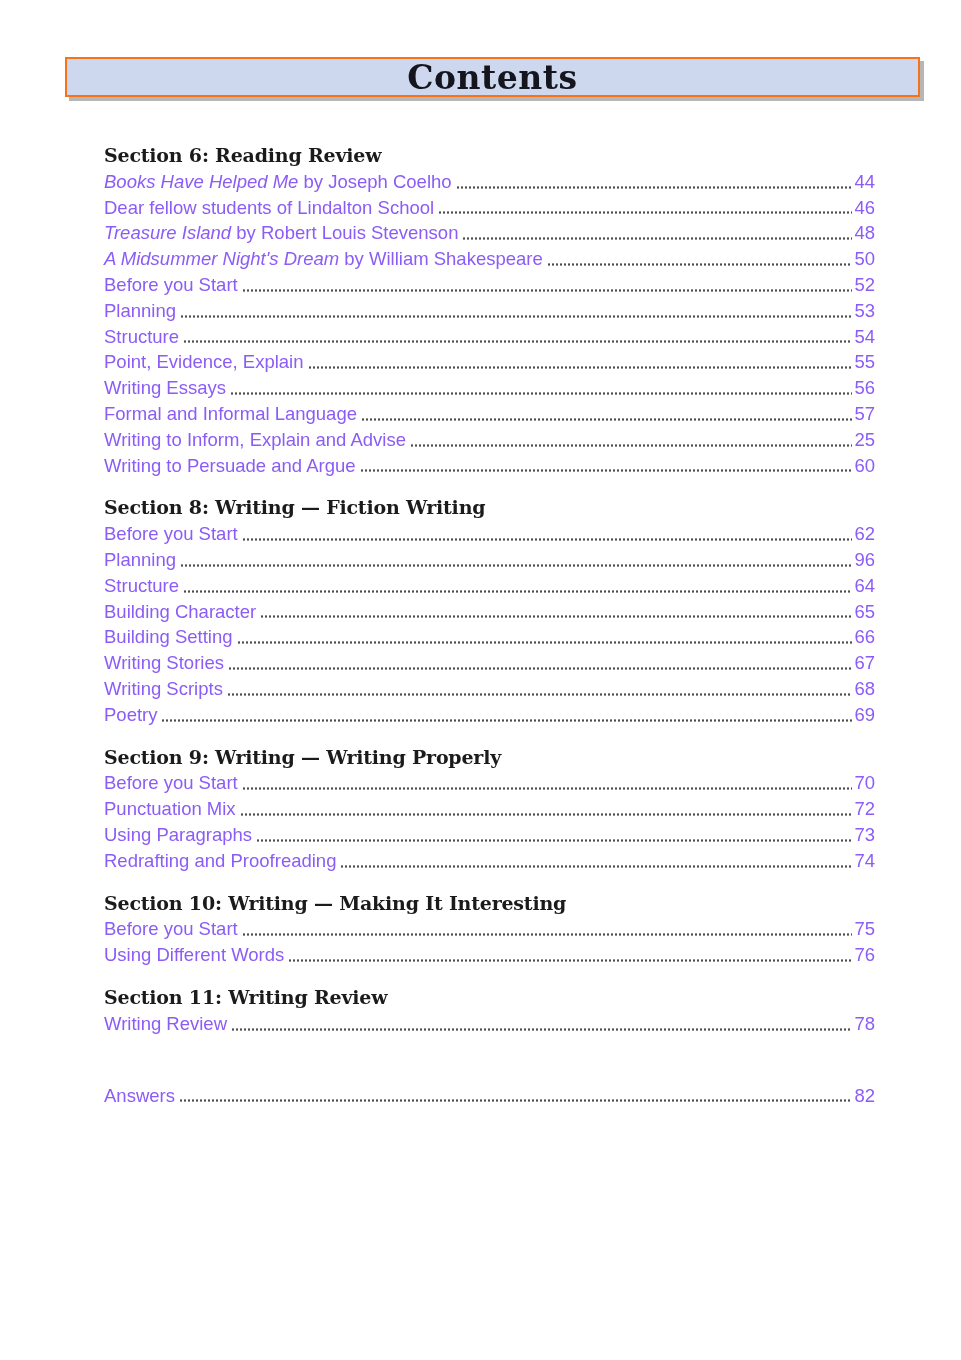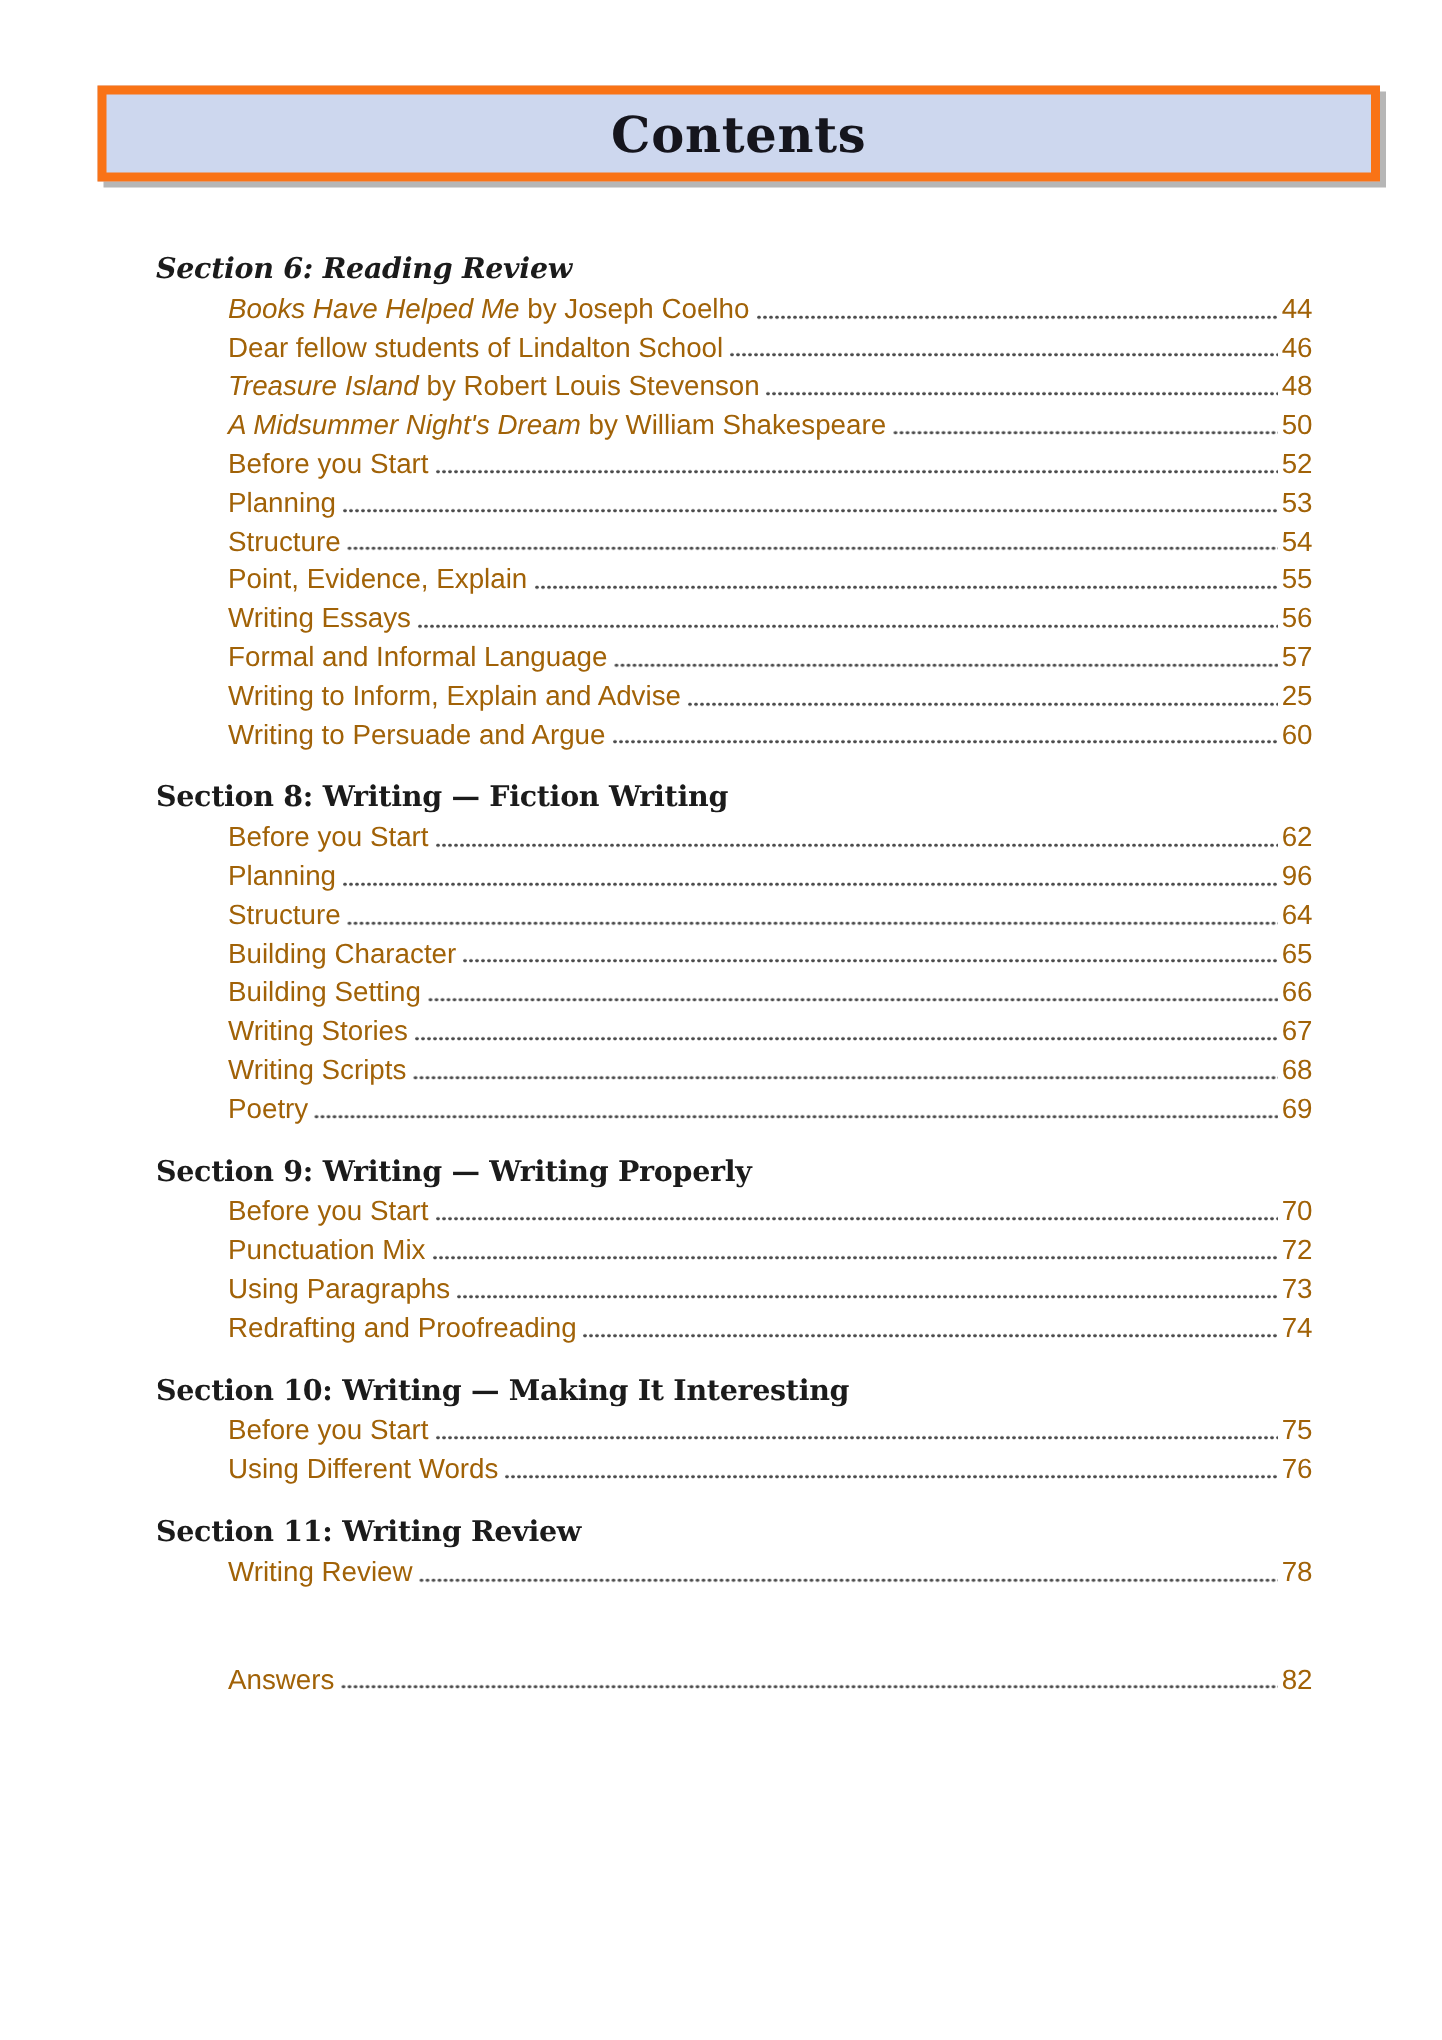--- a/index.html
+++ b/index.html
@@ -19,23 +19,23 @@
     height: 1360px;
     background: #ffffff;
     box-sizing: border-box;
   }
 
   
   .header-box {
     box-sizing: border-box;
     margin: 57px 0 0 65px;
     width: 855px;
-    height: 64px;
+    height: 40px;
     background: #cdd7ee;
-    border: 6px solid #f97316;
+    border: 2px solid #f97316;
     box-shadow: 4px 4px 0 #b6b6b6;
     display: flex;
     align-items: center;
     justify-content: center;
   }
   .header-box h1 {
     margin: 0;
     font-family: "DejaVu Serif", serif;
     font-weight: 700;
     font-size: 33px;
@@ -52,30 +52,28 @@
     font-family: "DejaVu Serif", serif;
     font-weight: 700;
     font-size: 19px;
     line-height: 25.8px;
     letter-spacing: -0.2px;
     color: #1b1b1b;
     white-space: nowrap;
   }
   section.section:first-child .section-heading {
     margin-top: 0;
-    font-style: italic;
   }
   .row {
     display: flex;
     align-items: baseline;
     height: 25.8px;
     line-height: 25.8px;
     font-size: 18.5px;
-    color: #a16207;
-    margin-left: 48px;
+    color: #8b5cf6;
   }
   .row .title {
     white-space: nowrap;
     flex: 0 0 auto;
   }
   .row .title i {
     font-style: italic;
   }
   .leader {
     flex: 1 1 auto;

